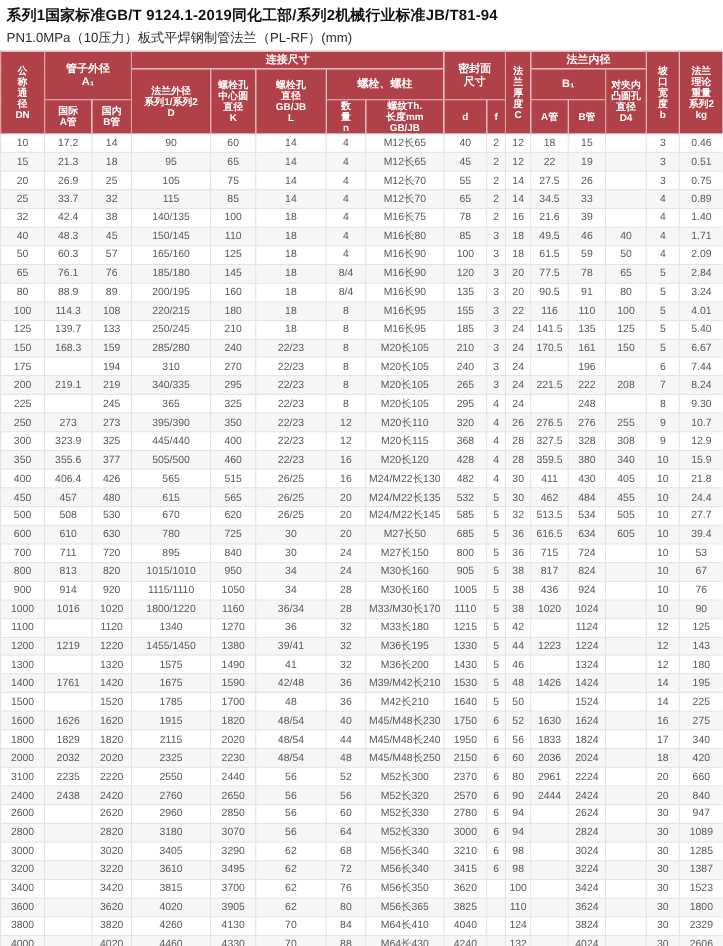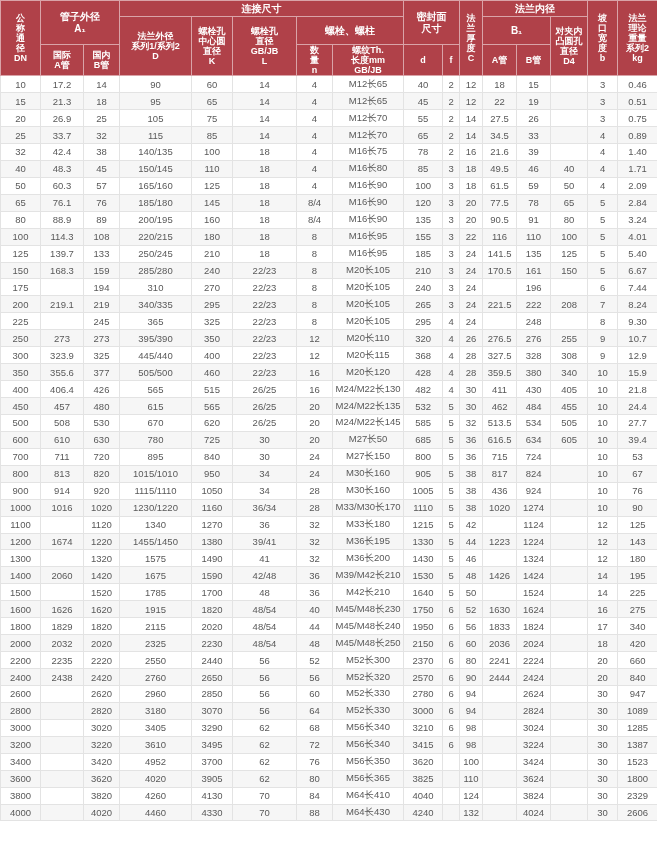--- a/index.html
+++ b/index.html
@@ -42,20 +42,24 @@
     overflow:hidden;
   }
   tbody tr:nth-child(even) td { background:#f6f6f6; }
   tbody tr:nth-child(odd) td { background:#ffffff; }
 </style>
 </head>
 <body>
 
 <div class="page">
 
+  <div class="titles">
+    <h1 class="title">系列1国家标准GB/T 9124.1-2019同化工部/系列2机械行业标准JB/T81-94</h1>
+    <h2 class="subtitle">PN1.0MPa（10压力）板式平焊钢制管法兰（PL-RF）(mm)</h2>
+  </div>
 
   <table class="spec">
     <colgroup>
       <col style="width:40px">
         <col style="width:43px">
         <col style="width:36px">
       <col style="width:72px">
         <col style="width:41px">
         <col style="width:64px">
       <col style="width:36px">
@@ -582,30 +586,30 @@
           <td>436</td>
           <td>924</td>
           <td></td>
           <td>10</td>
           <td>76</td>
         </tr>
         <tr>
           <td>1000</td>
           <td>1016</td>
           <td>1020</td>
-          <td>1230/1220</td>
+          <td>1800/1220</td>
           <td>1160</td>
           <td>36/34</td>
           <td>28</td>
           <td>M33/M30长170</td>
           <td>1110</td>
           <td>5</td>
           <td>38</td>
           <td>1020</td>
-          <td>1274</td>
+          <td>1024</td>
           <td></td>
           <td>10</td>
           <td>90</td>
         </tr>
         <tr>
           <td>1100</td>
           <td></td>
           <td>1120</td>
           <td>1340</td>
           <td>1270</td>
@@ -616,21 +620,21 @@
           <td>5</td>
           <td>42</td>
           <td></td>
           <td>1124</td>
           <td></td>
           <td>12</td>
           <td>125</td>
         </tr>
         <tr>
           <td>1200</td>
-          <td>1674</td>
+          <td>1219</td>
           <td>1220</td>
           <td>1455/1450</td>
           <td>1380</td>
           <td>39/41</td>
           <td>32</td>
           <td>M36长195</td>
           <td>1330</td>
           <td>5</td>
           <td>44</td>
           <td>1223</td>
@@ -652,21 +656,21 @@
           <td>5</td>
           <td>46</td>
           <td></td>
           <td>1324</td>
           <td></td>
           <td>12</td>
           <td>180</td>
         </tr>
         <tr>
           <td>1400</td>
-          <td>2060</td>
+          <td>1761</td>
           <td>1420</td>
           <td>1675</td>
           <td>1590</td>
           <td>42/48</td>
           <td>36</td>
           <td>M39/M42长210</td>
           <td>1530</td>
           <td>5</td>
           <td>48</td>
           <td>1426</td>
@@ -741,32 +745,32 @@
           <td>2150</td>
           <td>6</td>
           <td>60</td>
           <td>2036</td>
           <td>2024</td>
           <td></td>
           <td>18</td>
           <td>420</td>
         </tr>
         <tr>
-          <td>2200</td>
+          <td>3100</td>
           <td>2235</td>
           <td>2220</td>
           <td>2550</td>
           <td>2440</td>
           <td>56</td>
           <td>52</td>
           <td>M52长300</td>
           <td>2370</td>
           <td>6</td>
           <td>80</td>
-          <td>2241</td>
+          <td>2961</td>
           <td>2224</td>
           <td></td>
           <td>20</td>
           <td>660</td>
         </tr>
         <tr>
           <td>2400</td>
           <td>2438</td>
           <td>2420</td>
           <td>2760</td>
@@ -852,21 +856,21 @@
           <td></td>
           <td>3224</td>
           <td></td>
           <td>30</td>
           <td>1387</td>
         </tr>
         <tr>
           <td>3400</td>
           <td></td>
           <td>3420</td>
-          <td>4952</td>
+          <td>3815</td>
           <td>3700</td>
           <td>62</td>
           <td>76</td>
           <td>M56长350</td>
           <td>3620</td>
           <td></td>
           <td>100</td>
           <td></td>
           <td>3424</td>
           <td></td>

